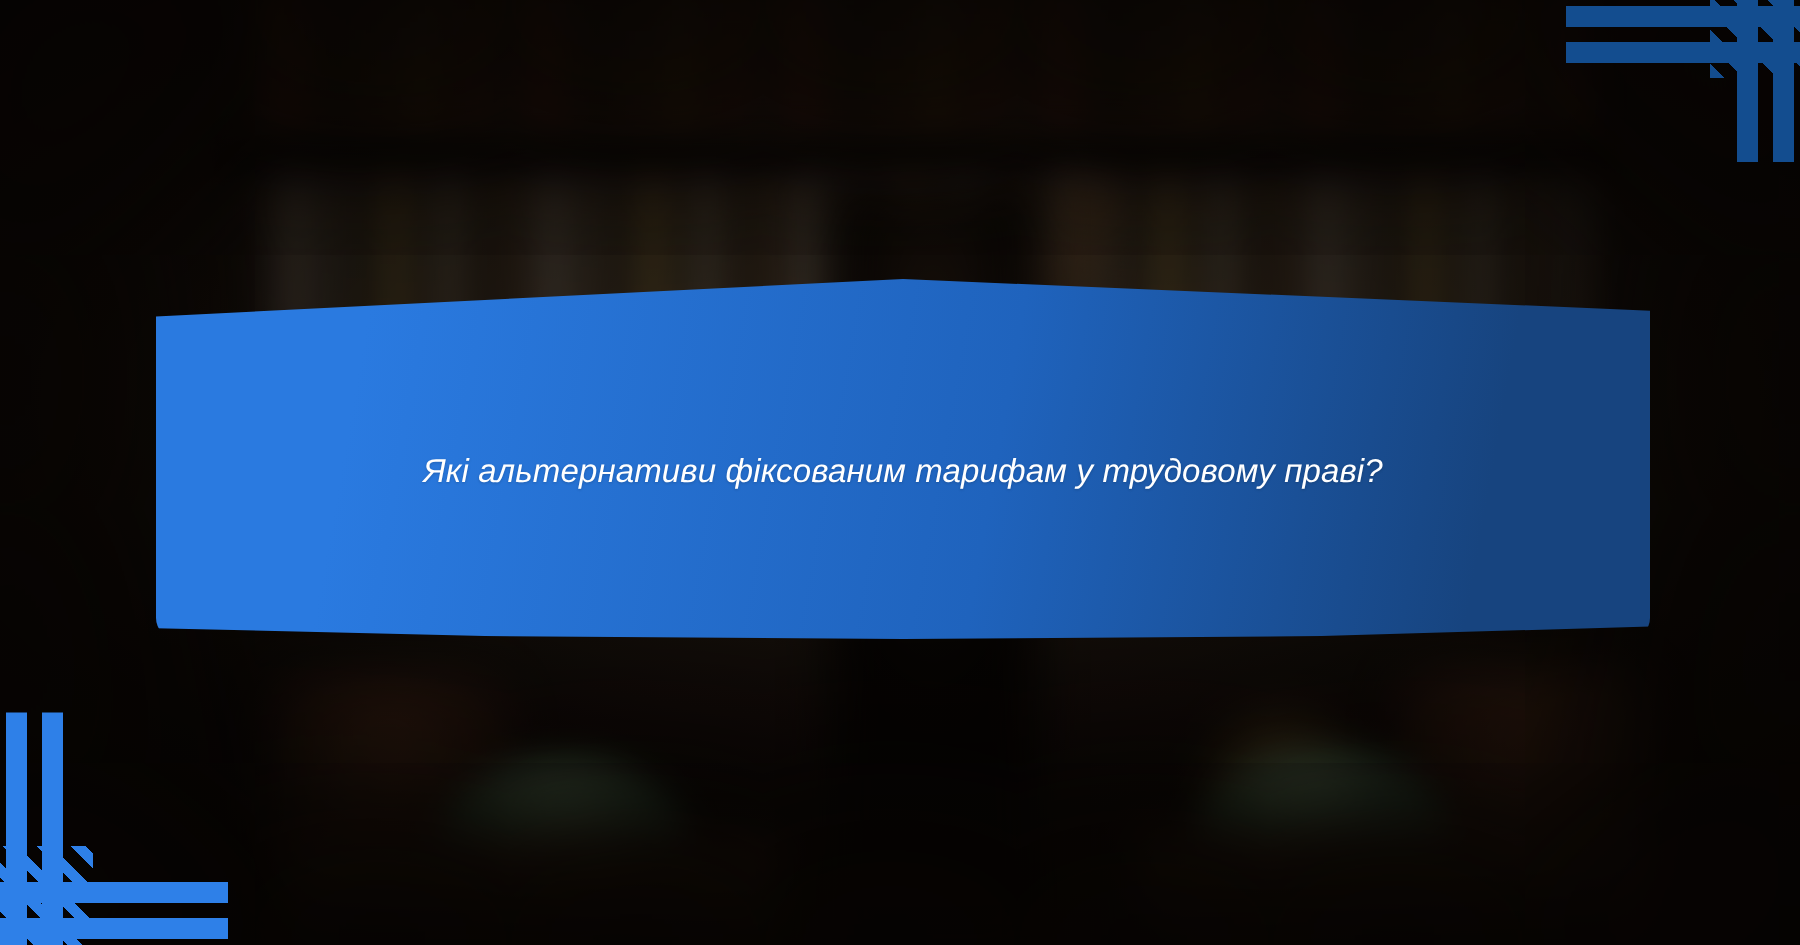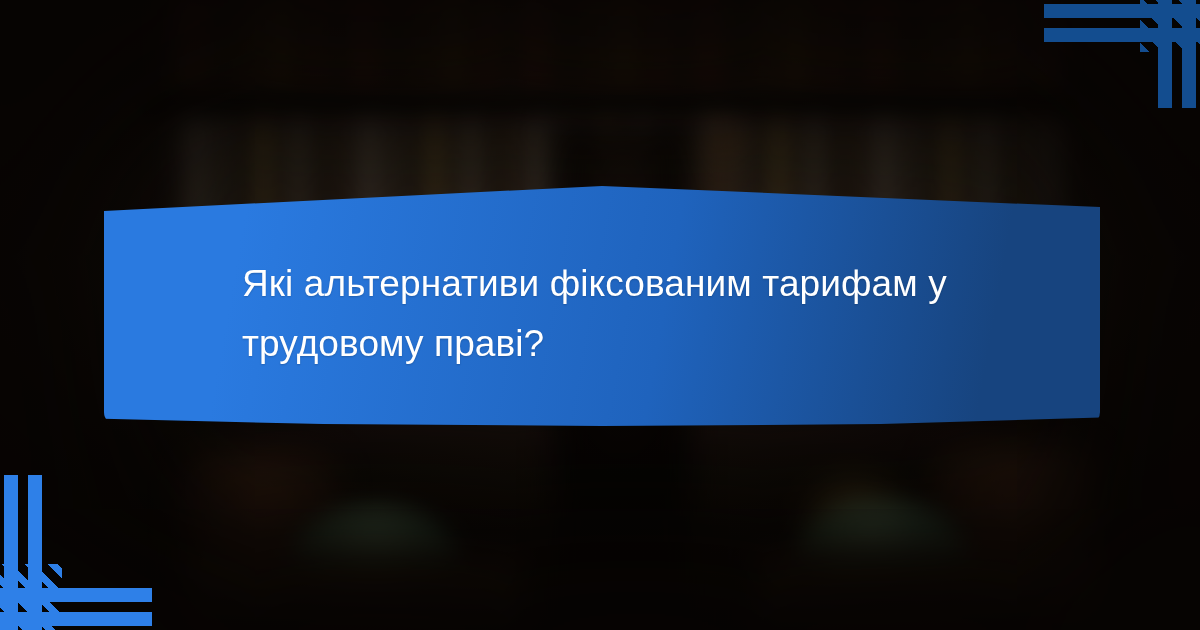--- a/index.html
+++ b/index.html
@@ -160,27 +160,28 @@
     );
     box-shadow:0 10px 32px rgba(0,0,0,.45);
   }
   .banner-text {
     position:absolute; inset:0;
     display:flex; align-items:center; justify-content:center;
     padding:56px 120px 40px;
   }
   .headline {
     color:#ffffff;
-    font-size:37px;
+    font-size:22px;
     line-height:1.62;
     text-align:left;
     font-weight:400;
     letter-spacing:.1px;
     max-width:720px;
     text-shadow:0 1px 2px rgba(0,0,0,.18);
+    font-style:italic;
   }
 </style>
 </head>
 <body>
 
 <div class="bg-photo" style="background-color: rgb(20, 14, 10);">
   <div class="bg-layer bg-base"></div>
 
   <div class="shelf shelf-1"></div>
   <div class="shelf-gap gap-1"></div>

